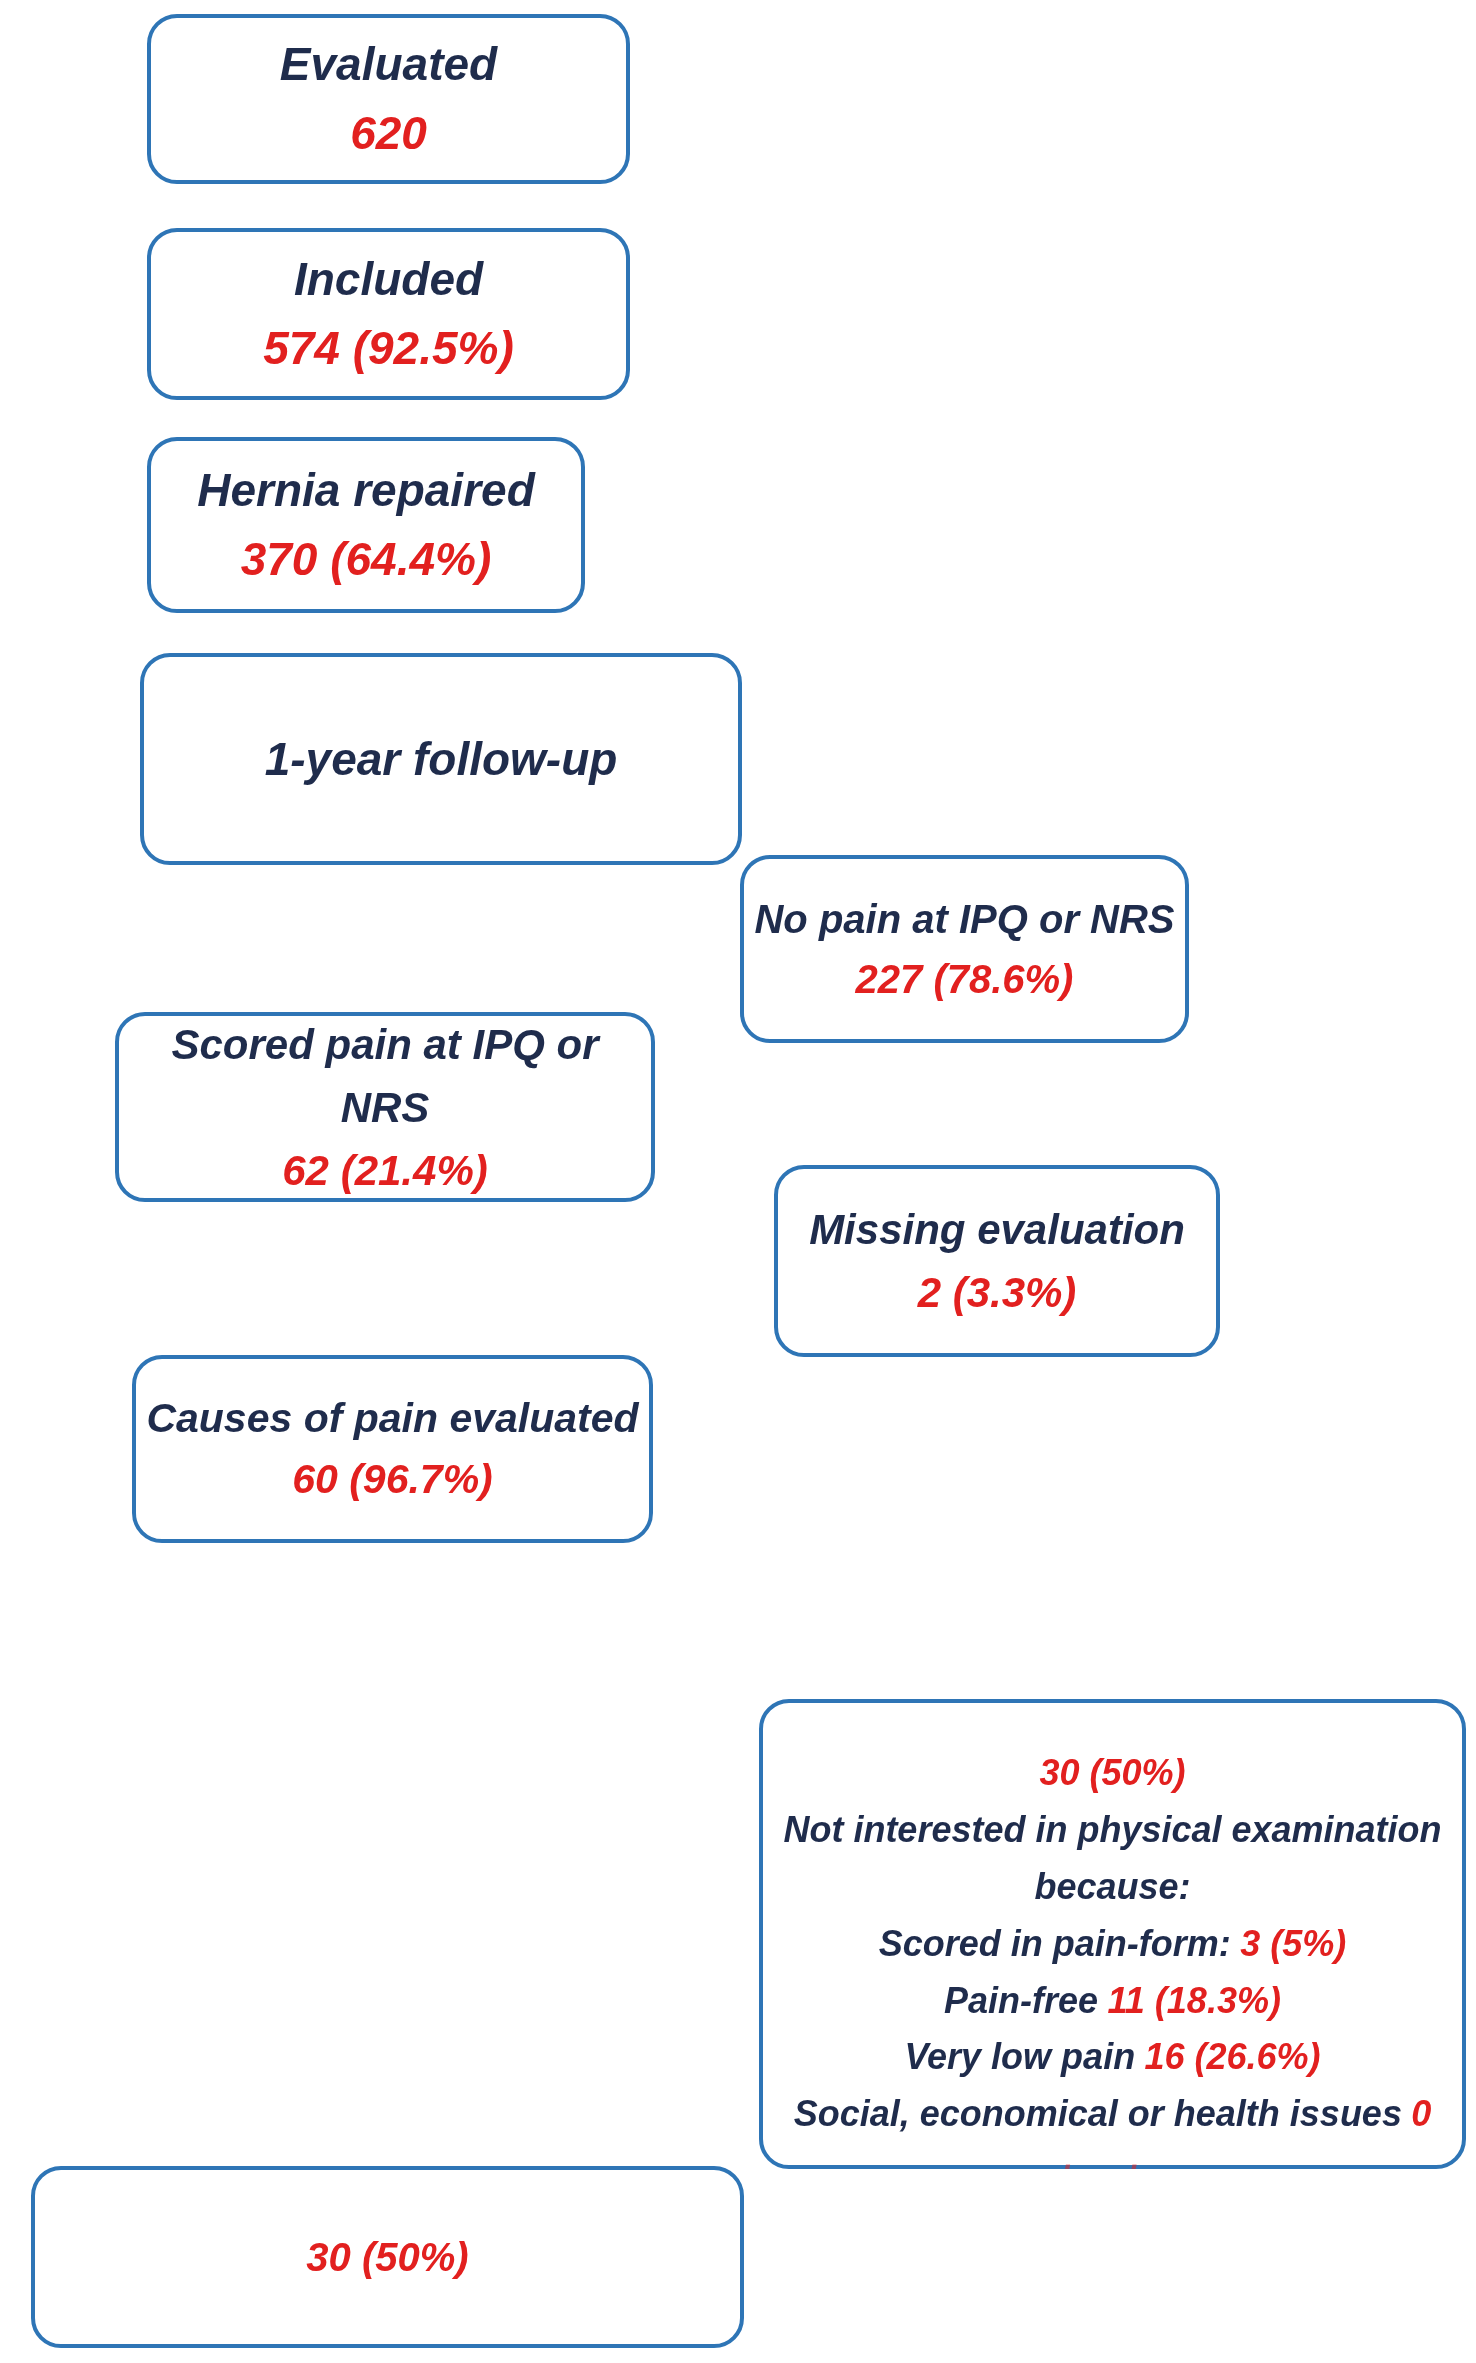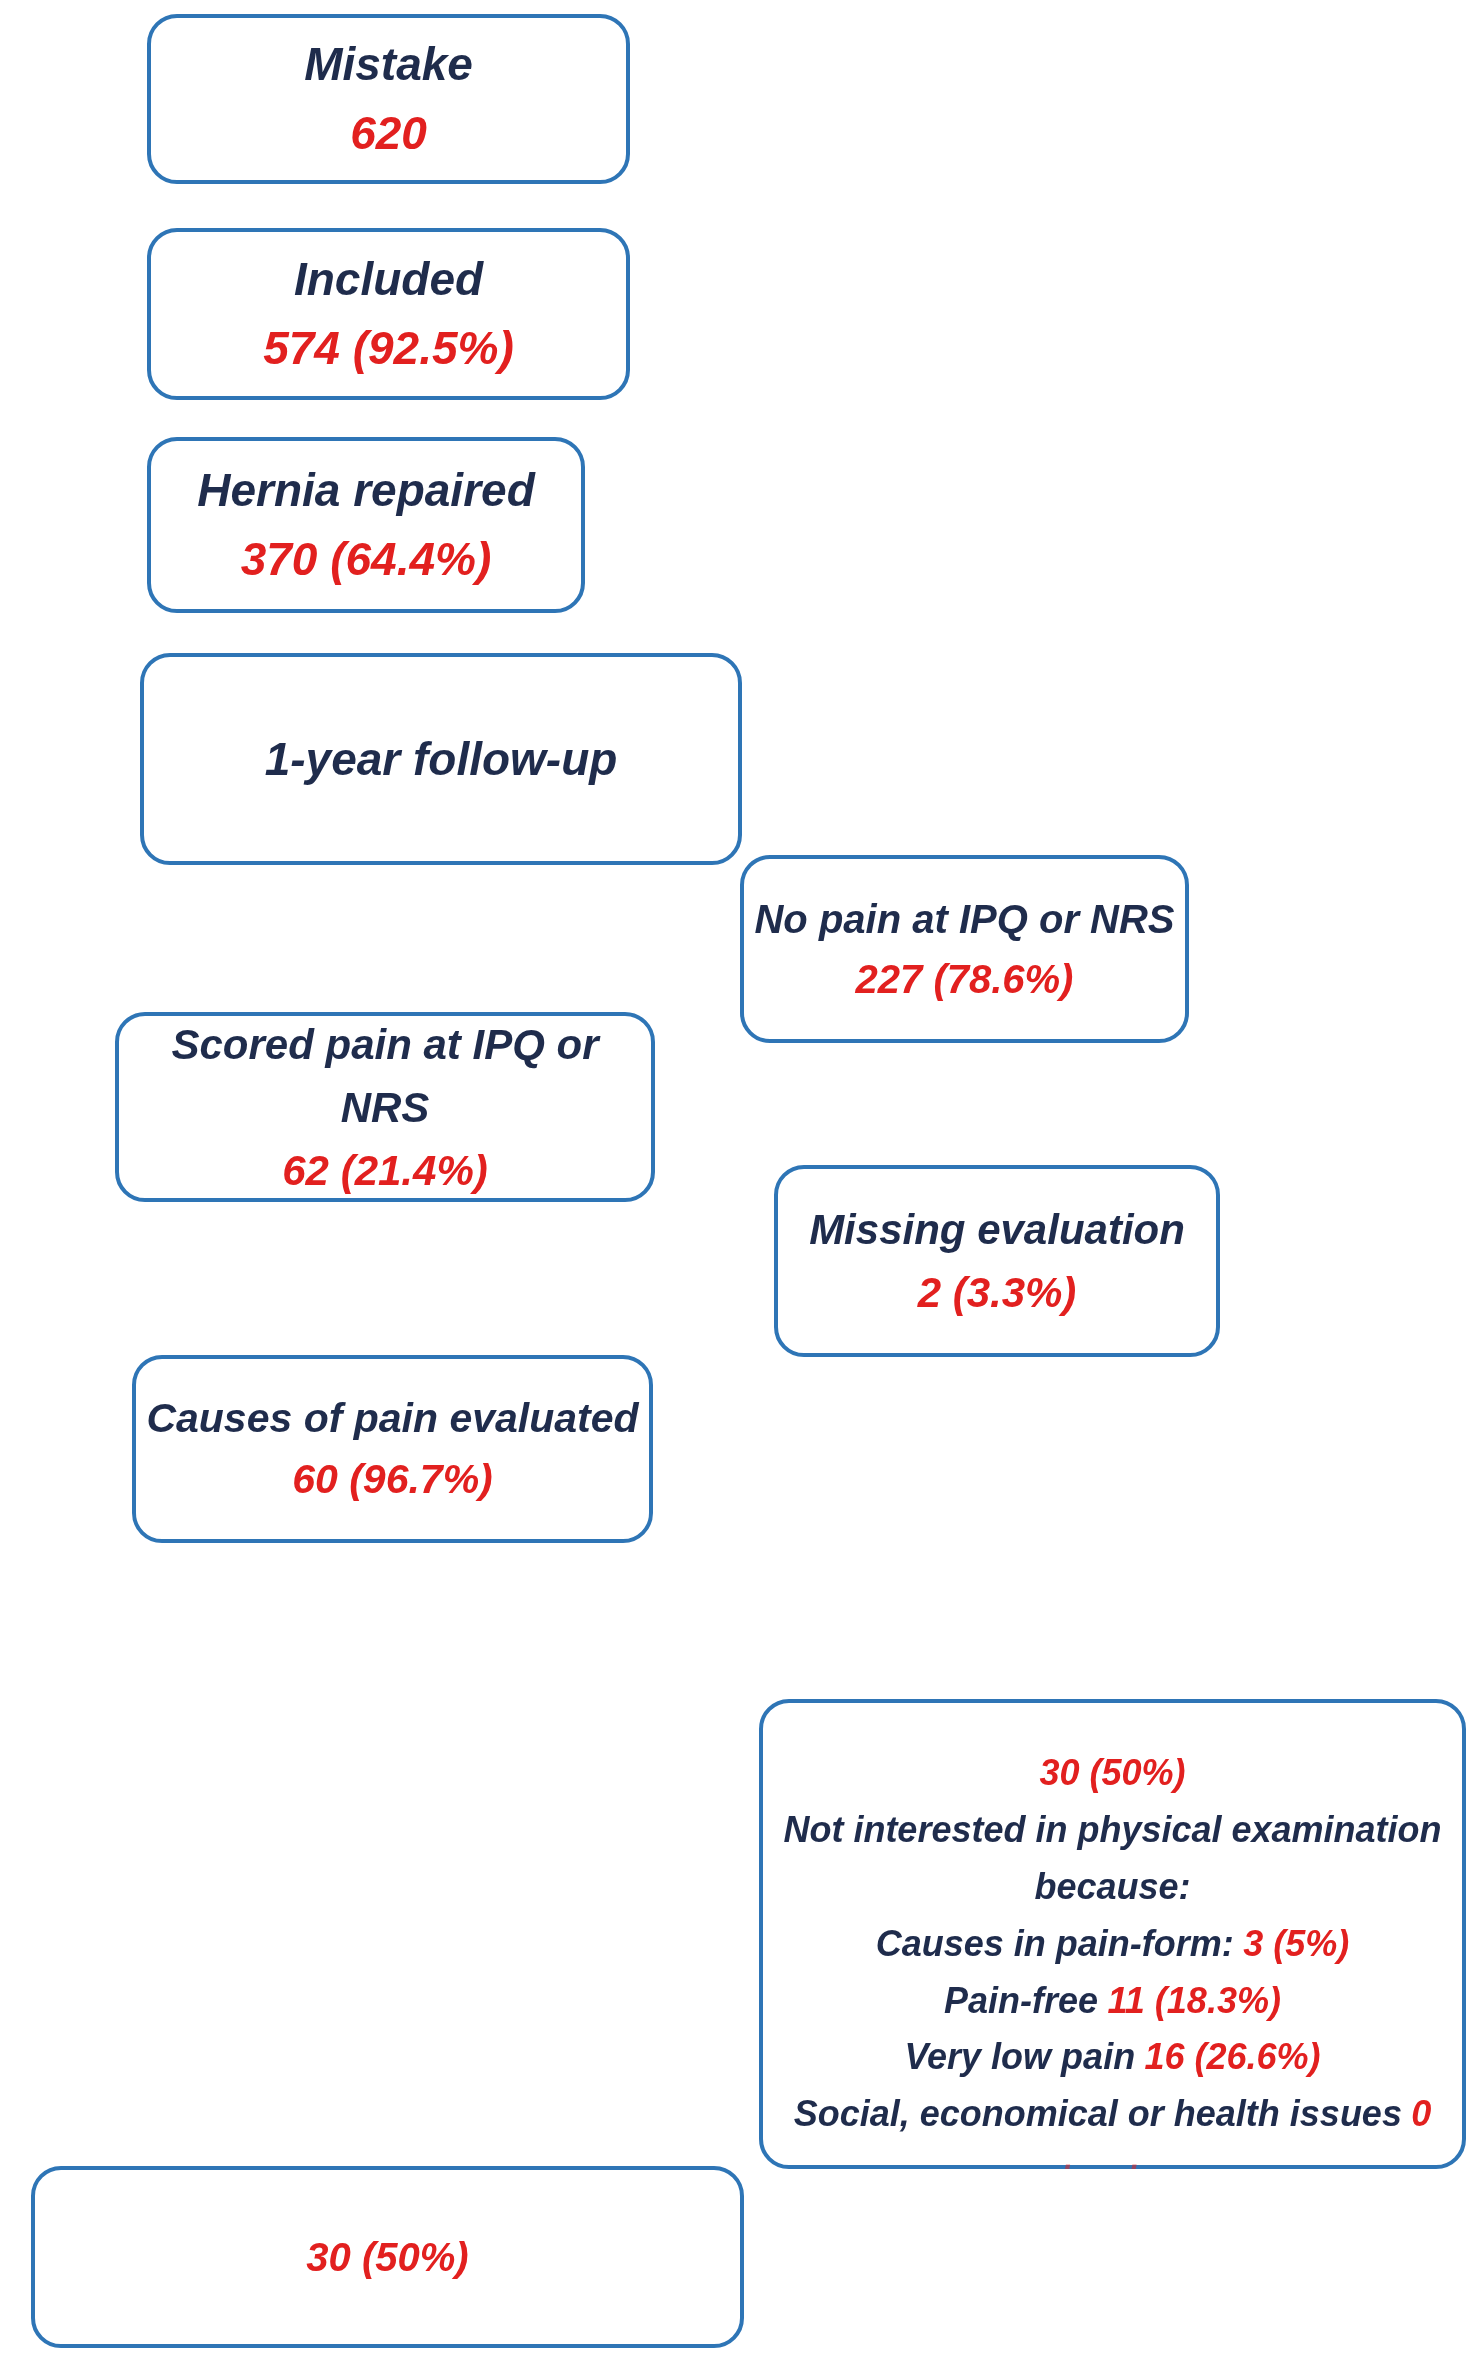--- a/index.html
+++ b/index.html
@@ -59,21 +59,21 @@
   .pos-10 { left: 759px; top: 1699px; width: 707px; height: 470px; font-size: 36px;
             line-height: 1.58; justify-content: flex-start; padding-top: 42px; }
   .pos-11 { left: 31px;  top: 2166px; width: 713px; height: 182px; font-size: 40px; }
 </style>
 </head>
 <body>
 
 <div class="stage">
 
   <div class="box pos-1">
-    <div class="label">Mistake</div>
+    <div class="label">Evaluated</div>
     <div class="value">620</div>
   </div>
 
   <div class="box pos-2">
     <div class="label">Included</div>
     <div class="value">574 (92.5%)</div>
   </div>
 
   <div class="box pos-3">
     <div class="label">Hernia repaired</div>
@@ -103,21 +103,21 @@
     <div class="label">Causes of pain evaluated</div>
     <div class="value">60 (96.7%)</div>
   </div>
 
 
   <div class="box pos-10">
     <div class="value">30 (50%)</div>
     <div class="label">Not interested in physical examination</div>
     <div class="label">because:</div>
     <div class="reason-line">
-      <span class="label">Causes in pain-form:</span><span class="value">3 (5%)</span>
+      <span class="label">Scored in pain-form:</span><span class="value">3 (5%)</span>
     </div>
     <div class="reason-line">
       <span class="label">Pain-free</span><span class="value">11 (18.3%)</span>
     </div>
     <div class="reason-line">
       <span class="label">Very low pain</span><span class="value">16 (26.6%)</span>
     </div>
     <div class="reason-line">
       <span class="label">Social, economical or health issues</span><span class="value">0</span>
     </div>

